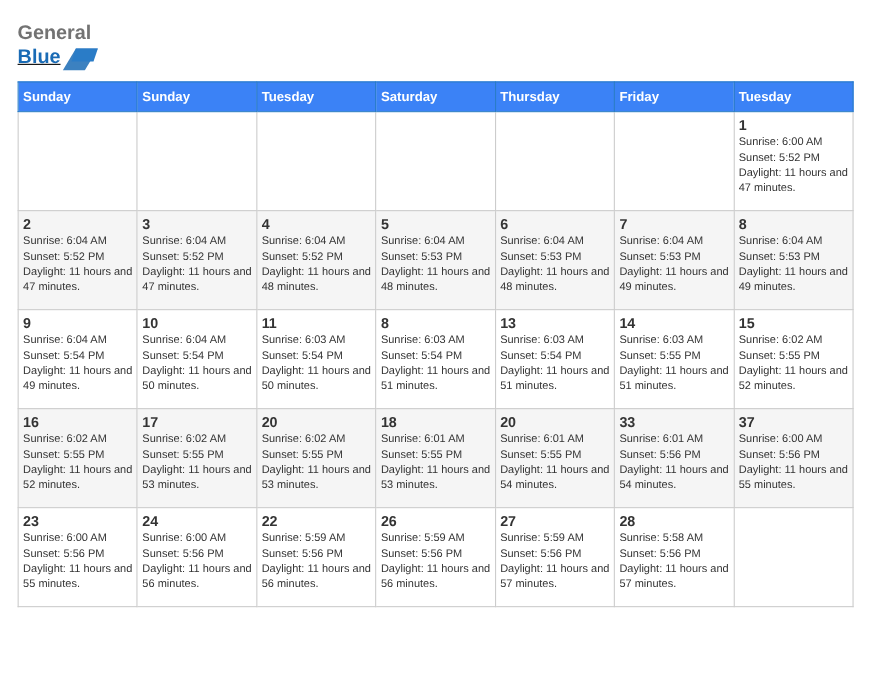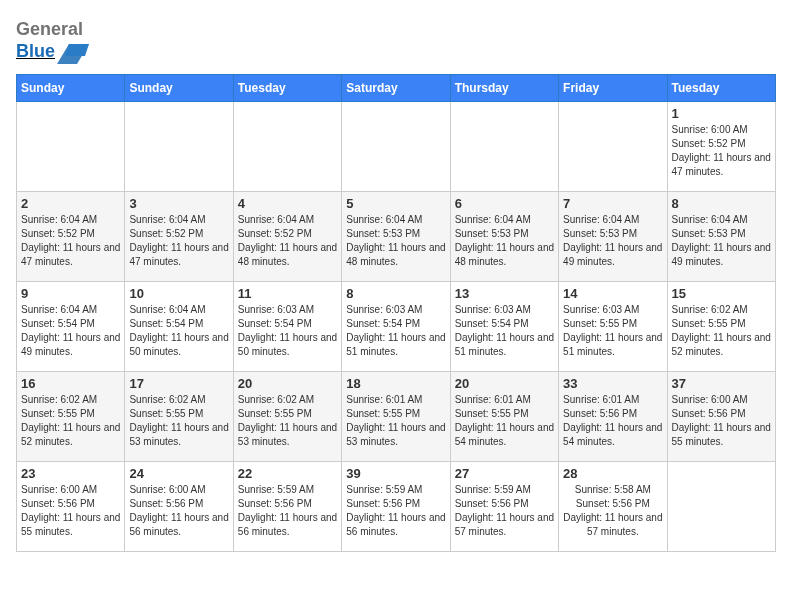--- a/index.html
+++ b/index.html
@@ -286,33 +286,33 @@
 Sunset: 5:56 PM
 Daylight: 11 hours and 56 minutes.</div>
         </td>
         <td>
           <span class="day-number">22</span>
           <div class="day-info" style="white-space: pre-line;">Sunrise: 5:59 AM
 Sunset: 5:56 PM
 Daylight: 11 hours and 56 minutes.</div>
         </td>
         <td>
-          <span class="day-number">39</span>
+          <span class="day-number">26</span>
           <div class="day-info" style="white-space: pre-line;">Sunrise: 5:59 AM
 Sunset: 5:56 PM
 Daylight: 11 hours and 56 minutes.</div>
         </td>
         <td>
           <span class="day-number">27</span>
           <div class="day-info" style="white-space: pre-line;">Sunrise: 5:59 AM
 Sunset: 5:56 PM
 Daylight: 11 hours and 57 minutes.</div>
         </td>
         <td>
           <span class="day-number">28</span>
-          <div class="day-info" style="white-space: pre-line; text-align: center;">Sunrise: 5:58 AM
+          <div class="day-info" style="white-space: pre-line;">Sunrise: 5:58 AM
 Sunset: 5:56 PM
 Daylight: 11 hours and 57 minutes.</div>
         </td>
         <td class="empty-cell"></td>
       </tr>
     </tbody>
 </table>
 
 </body></html>

